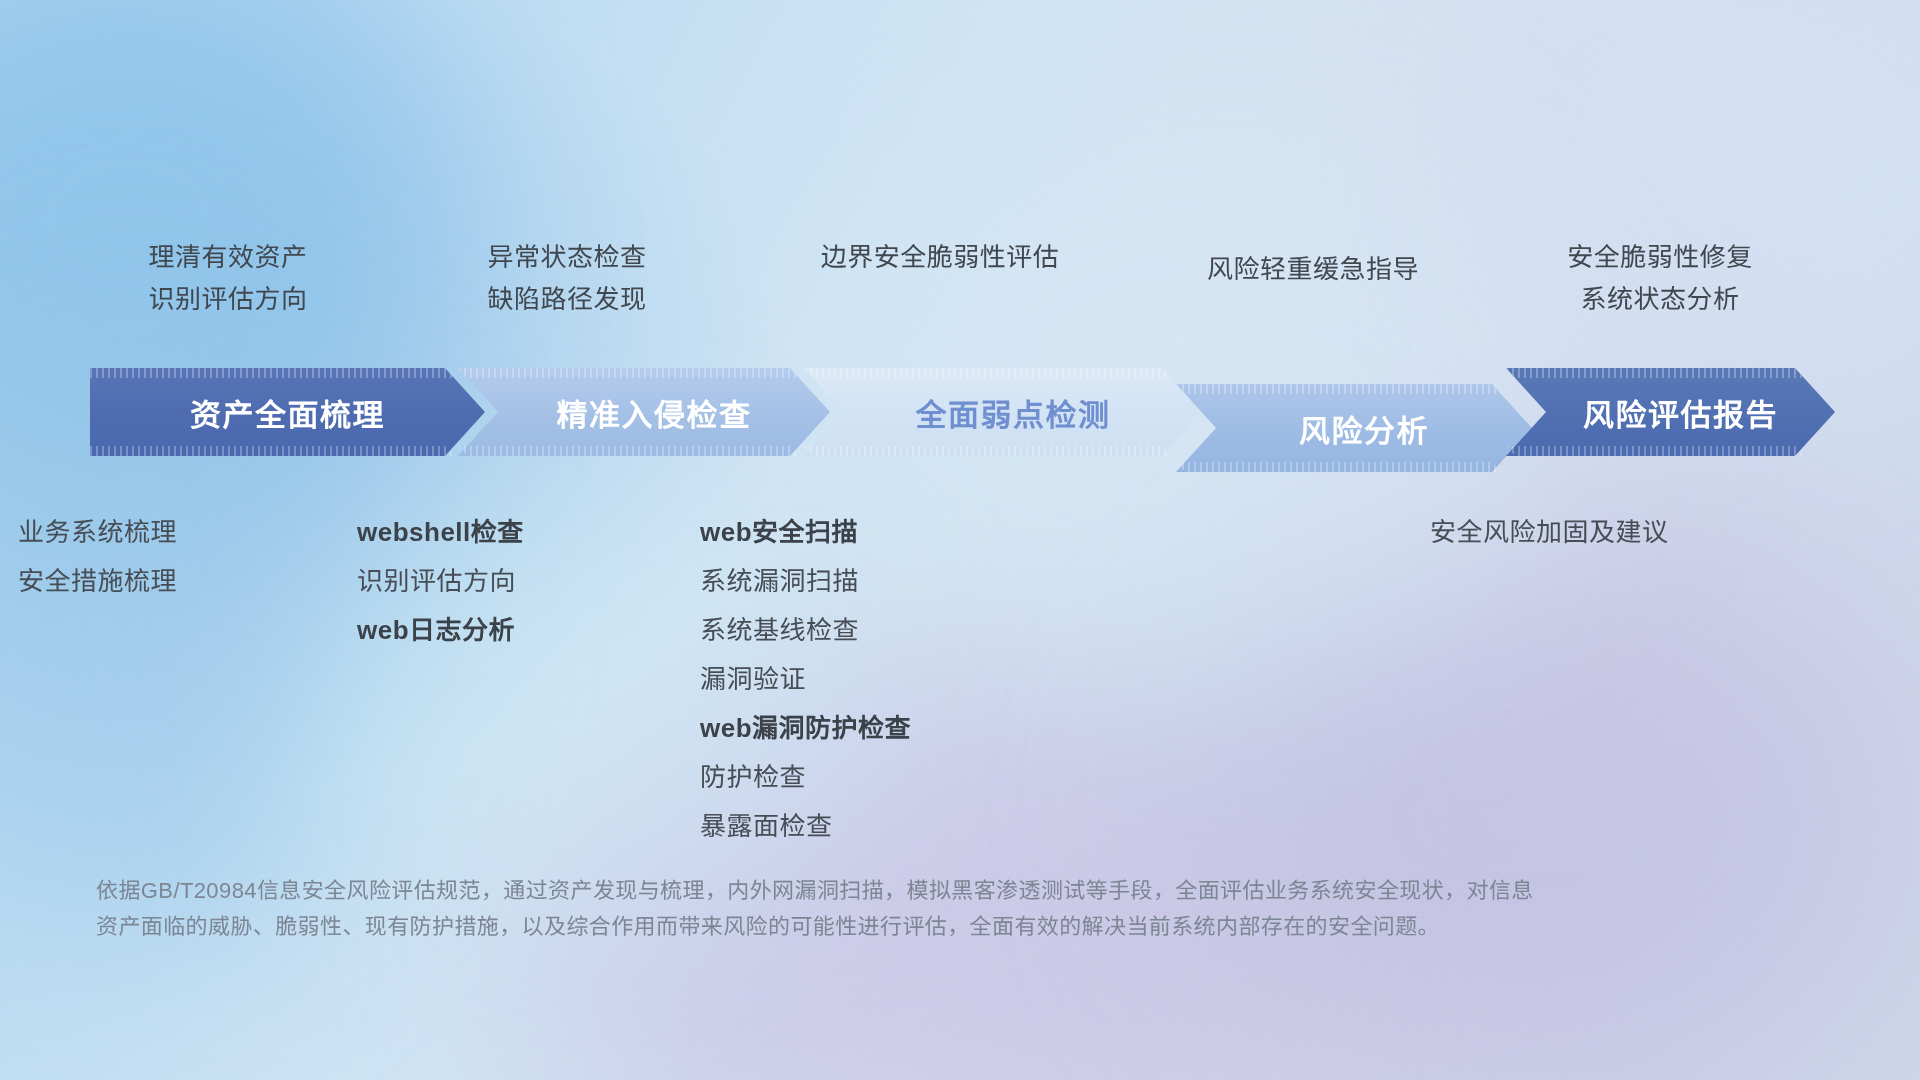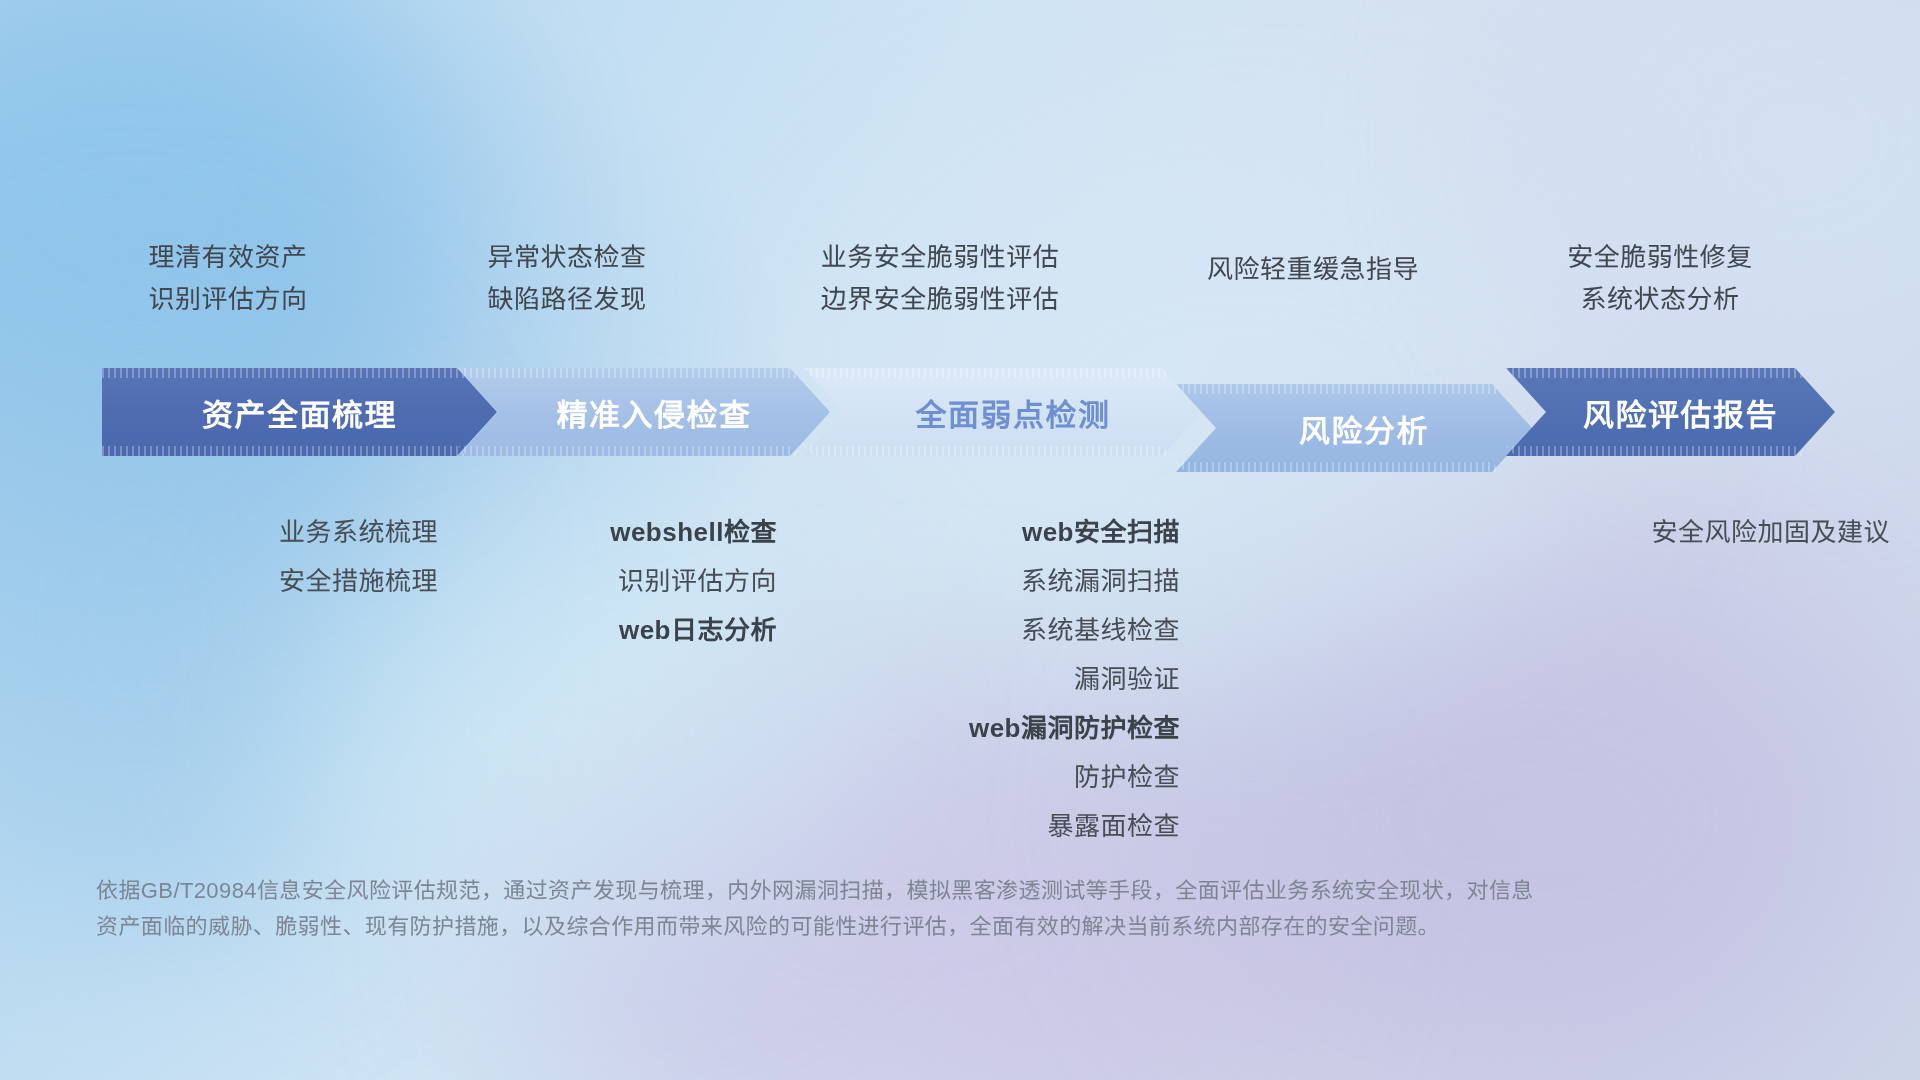--- a/index.html
+++ b/index.html
@@ -68,21 +68,21 @@
   .top-list .item {
     font-size: 26px;
     line-height: 42px;
     color: #41474f;
     letter-spacing: 0.5px;
     white-space: nowrap;
   }
 
   .bottom-list {
     position: absolute;
-    text-align: right;
+    text-align: left;
   }
   .bottom-list .item {
     font-size: 26px;
     line-height: 49px;
     color: #474d55;
     letter-spacing: 0.5px;
     white-space: nowrap;
   }
   .bottom-list .item.bold-lead {
     font-weight: 700;
@@ -162,34 +162,33 @@
   <div class="columns">
     <div class="top-list" id="top-0" style="left: 18px; top: 236px; width: 420px;">
         <div class="item">理清有效资产</div>
         <div class="item">识别评估方向</div>
       </div>
     <div class="top-list" id="top-1" style="left: 357px; top: 236px; width: 420px;">
         <div class="item">异常状态检查</div>
         <div class="item">缺陷路径发现</div>
       </div>
     <div class="top-list" id="top-2" style="left: 700px; top: 236px; width: 480px;">
-        <div class="item">业务安全脆弱性评估</div>
         <div class="item">边界安全脆弱性评估</div>
       </div>
     <div class="top-list" id="top-3" style="left: 1093px; top: 248px; width: 440px;">
         <div class="item">风险轻重缓急指导</div>
       </div>
     <div class="top-list" id="top-4" style="left: 1430px; top: 236px; width: 460px;">
         <div class="item">安全脆弱性修复</div>
         <div class="item">系统状态分析</div>
       </div>
   </div>
 
   <div class="ribbon" id="ribbon">
-      <div class="chev" style="left: 12px; width: 395px;">
+      <div class="chev" style="left: 0px; width: 395px;">
         <div class="body" style="background: linear-gradient(rgb(88, 117, 182) 0%, rgb(79, 108, 177) 50%, rgb(74, 104, 174) 100%); clip-path: polygon(0px 0px, 355px 0px, 395px 44px, 355px 88px, 0px 88px);"></div>
         <div class="sheen" style="clip-path: polygon(0px 0px, 355px 0px, 395px 44px, 355px 88px, 0px 88px);"></div>
         <div class="sheen bot" style="clip-path: polygon(0px 0px, 355px 0px, 395px 44px, 355px 88px, 0px 88px);"></div>
         <div class="label" style="color: rgb(255, 255, 255); margin-left: 0px;">资产全面梳理</div>
       </div>
       <div class="chev" style="left: 368px; width: 372px; text-align: center;">
         <div class="body" style="background: linear-gradient(rgb(180, 204, 236) 0%, rgb(164, 192, 230) 55%, rgb(156, 186, 227) 100%); clip-path: polygon(0px 0px, 332px 0px, 372px 44px, 332px 88px, 0px 88px, 40px 44px);"></div>
         <div class="sheen" style="clip-path: polygon(0px 0px, 332px 0px, 372px 44px, 332px 88px, 0px 88px, 40px 44px);"></div>
         <div class="sheen bot" style="clip-path: polygon(0px 0px, 332px 0px, 372px 44px, 332px 88px, 0px 88px, 40px 44px);"></div>
         <div class="label" style="color: rgb(255, 255, 255); margin-left: 20px;">精准入侵检查</div>

